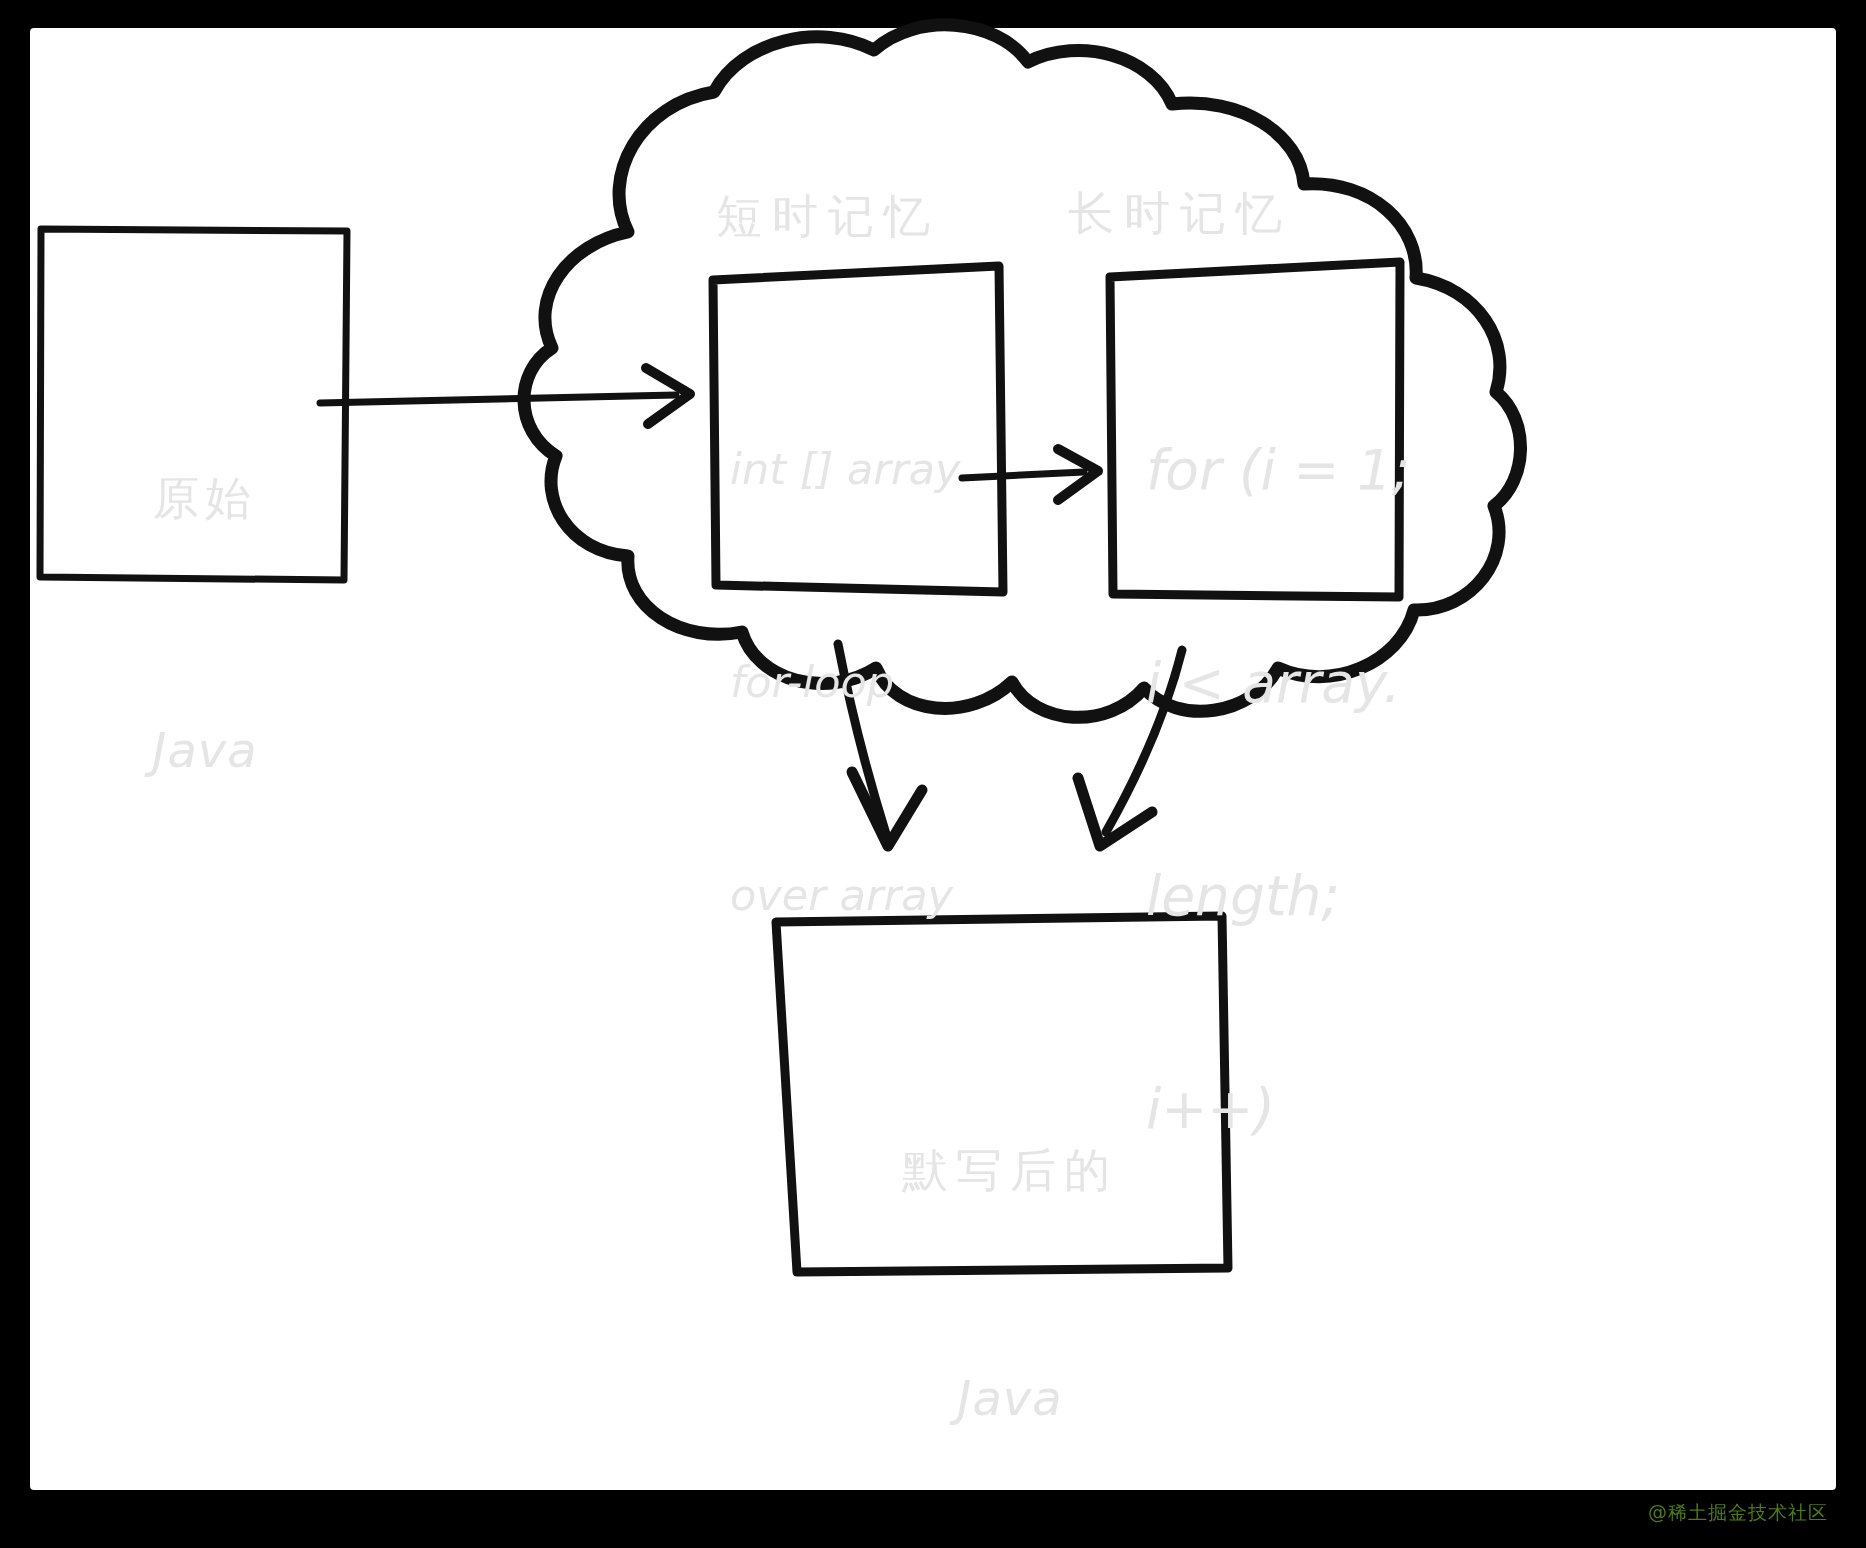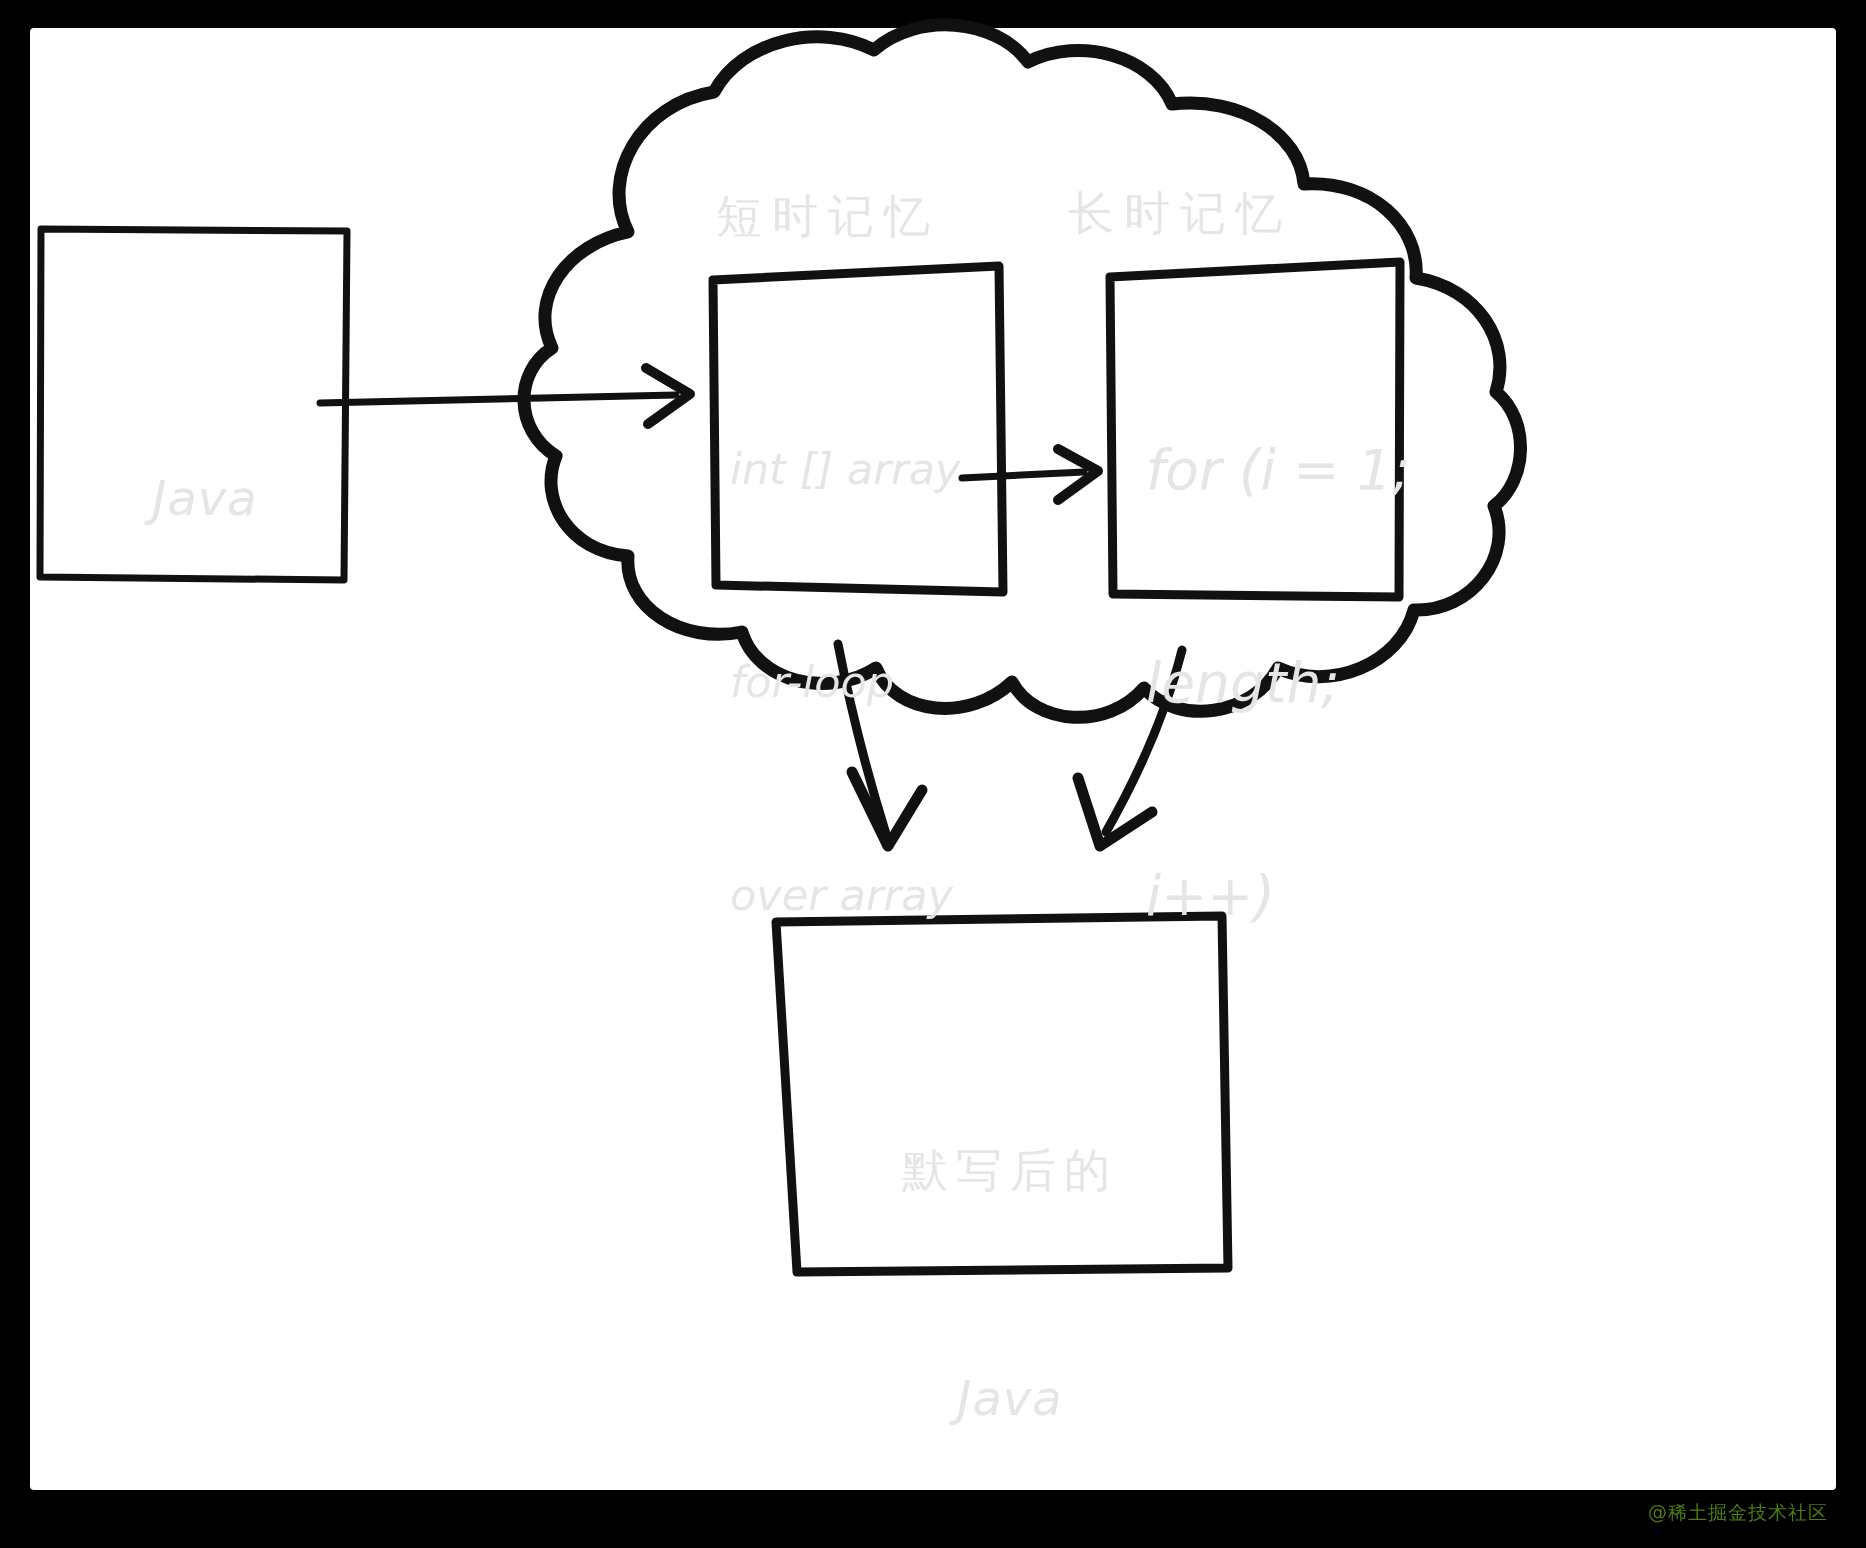--- a/index.html
+++ b/index.html
@@ -76,35 +76,37 @@
       <path stroke-width="11" d="M852 772 L888 846 L922 790"></path>
 
       <path stroke-width="9" d="M1182 650 C1166 714 1140 772 1106 832"></path>
       <path stroke-width="11" d="M1078 778 L1100 846 L1152 812"></path>
 
       <path stroke-width="9" d="M776 922 L1222 916 L1228 1268 L797 1272 Z"></path>
     </g>
   </svg>
 
   <div class="txt cn" id="src-text">
+    <div>原始</div>
     <div class="l2">Java</div>
   </div>
 
   <div class="txt cn" id="stm-label">短时记忆</div>
 
   <div class="txt cn" id="ltm-label">长时记忆</div>
 
   <div class="txt hand" id="stm-lines">
     <div>int [] array</div>
     <div>for-loop</div>
     <div>over array</div>
   </div>
 
   <div class="txt hand" id="ltm-lines">
     <div>for (i = 1;</div>
+    <div>i &lt; array.</div>
     <div>length;</div>
     <div>i++)</div>
   </div>
 
   <div class="txt cn" id="out-text">
     <div>默写后的</div>
     <div class="l2">Java</div>
     
   </div>
 

